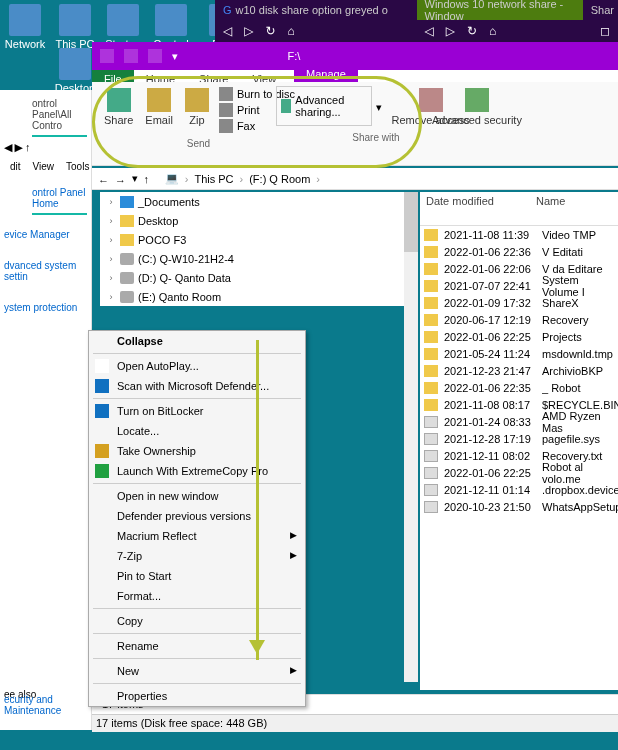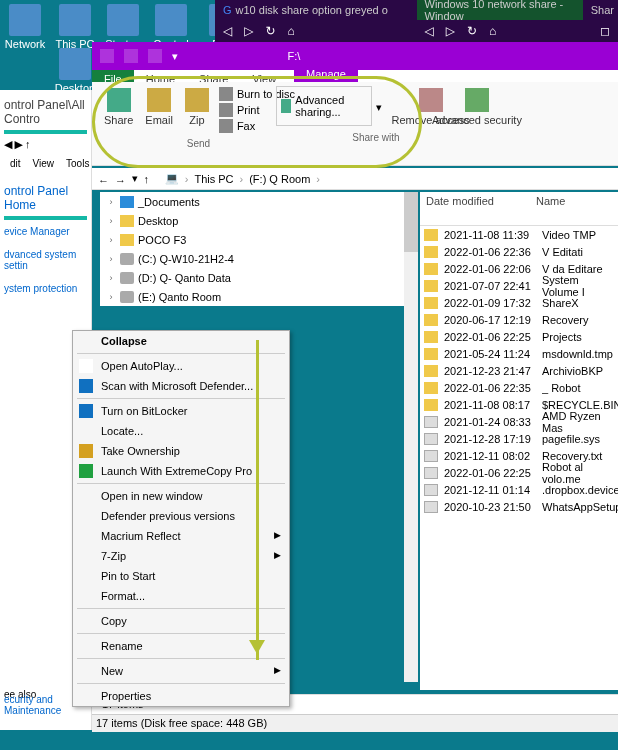--- a/index.html
+++ b/index.html
@@ -7,21 +7,21 @@
 
 
 .desktop { position: absolute; top: 0; left: 0; width: 100%; height: 90px; }
 .dicon { position: absolute; width: 50px; text-align: center; color: #fff; font-size: 10px; }
 .dicon .ico { width: 32px; height: 32px; margin: 0 auto 2px; background: #4a8cc7; border-radius: 2px; }
 .clock { position: absolute; left: 0; top: 100px; width: 40px; height: 40px; background: #fff; border-radius: 50%; border: 2px solid #333; }
 
 
 .browser-row { position: absolute; top: 0; left: 215px; right: 0; height: 42px; background: #2a0845; display: flex; }
 .btab { height: 20px; padding: 2px 8px; color: #ccc; font-size: 10px; display: flex; align-items: center; overflow: hidden; }
-.btab.purple { background: #14532d; align-items: center; }
+.btab.purple { background: #4d7c0f; align-items: center; }
 .brow-nav { height: 22px; display: flex; align-items: center; padding: 0 8px; gap: 12px; }
 .brow-nav span { color: #fff; font-size: 12px; }
 
 
 .titlebar { position: absolute; top: 42px; left: 92px; right: 0; height: 28px; background: #9a00d4; display: flex; align-items: center; padding: 0 8px; gap: 10px; }
 .titlebar .tb-ico { width: 14px; height: 14px; background: #fff3; }
 .titlebar .path { color: #fff; font-size: 11px; margin-left: 100px; }
 
 
 .ribtabs { position: absolute; top: 70px; left: 92px; right: 0; height: 20px; background: #fff; display: flex; }
@@ -35,39 +35,39 @@
 .rib-group { position: absolute; display: flex; flex-direction: column; align-items: center; }
 .rib-btn { display: flex; flex-direction: column; align-items: center; padding: 2px 6px; font-size: 10px; color: #333; }
 .rib-btn .ico { width: 24px; height: 24px; background: #d4a84a; margin-bottom: 2px; }
 .rib-row { display: flex; }
 .rib-small { display: flex; align-items: center; padding: 1px 4px; font-size: 10px; }
 .rib-small .ico { width: 14px; height: 14px; margin-right: 4px; background: #888; }
 .rib-label { font-size: 10px; color: #666; text-align: center; padding-top: 4px; }
 
 
 .cp-strip { position: absolute; top: 90px; left: 0; width: 92px; height: 640px; background: #fff; border-right: 1px solid #ddd; padding: 4px; }
-.cp-strip .hdr { font-size: 12px; color: #444; padding: 4px 0; border-bottom: 4px solid #14b8a6; }
-.cp-strip .lnk { font-size: 10px; color: #0066cc; padding: 6px 0; display: block; }
+.cp-strip .hdr { font-size: 10px; color: #444; padding: 4px 0; border-bottom: 2px solid #14b8a6; margin-left: 28px; }
+.cp-strip .lnk { font-size: 10px; color: #0066cc; padding: 6px 0; display: block; margin-top: 8px; }
 .cp-strip .tool { font-size: 10px; padding: 3px 6px; }
 
 
 .crumb { position: absolute; top: 168px; left: 92px; right: 0; height: 22px; background: #fff; border-bottom: 1px solid #ddd; display: flex; align-items: center; padding: 0 6px; gap: 6px; font-size: 11px; }
 .crumb .sep { color: #999; }
 
 
 .tree { position: absolute; top: 192px; left: 100px; width: 315px; background: #fff; }
 .tree-row { display: flex; align-items: center; height: 19px; padding-left: 6px; }
 .tree-row .ar { width: 10px; text-align: center; color: #666; font-size: 9px; }
 .tree-row .ico { width: 14px; height: 12px; margin: 0 4px; }
 .tree-row .ico.folder { background: #f0c94a; }
 .tree-row .ico.disk { background: #aaa; border-radius: 2px; }
 .tree-row .ico.dl { background: #2a8cda; }
 
 
-.ctxmenu { position: absolute; top: 330px; left: 72px; width: 218px; background: #f5f5f5; border: 1px solid #aaa; box-shadow: 2px 2px 4px rgba(0,0,0,0.3); z-index: 10; }
+.ctxmenu { position: absolute; top: 330px; left: 88px; width: 218px; background: #f5f5f5; border: 1px solid #aaa; box-shadow: 2px 2px 4px rgba(0,0,0,0.3); z-index: 10; }
 .ctxmenu .item { padding: 4px 8px 4px 28px; font-size: 11px; position: relative; }
 .ctxmenu .item.bold { font-weight: bold; }
 .ctxmenu .sep { height: 1px; background: #ccc; margin: 2px 4px; }
 .ctxmenu .ico { position: absolute; left: 6px; top: 3px; width: 14px; height: 14px; }
 .ctxmenu .arr { position: absolute; right: 8px; top: 4px; font-size: 9px; }
 
 
 .annot-arrow { position: absolute; top: 340px; left: 256px; width: 3px; height: 320px; background: #b5c134; z-index: 11; }
 .annot-arrow::after { content: ''; position: absolute; bottom: -2px; left: -7px; border: 8px solid transparent; border-top: 14px solid #b5c134; }
 

